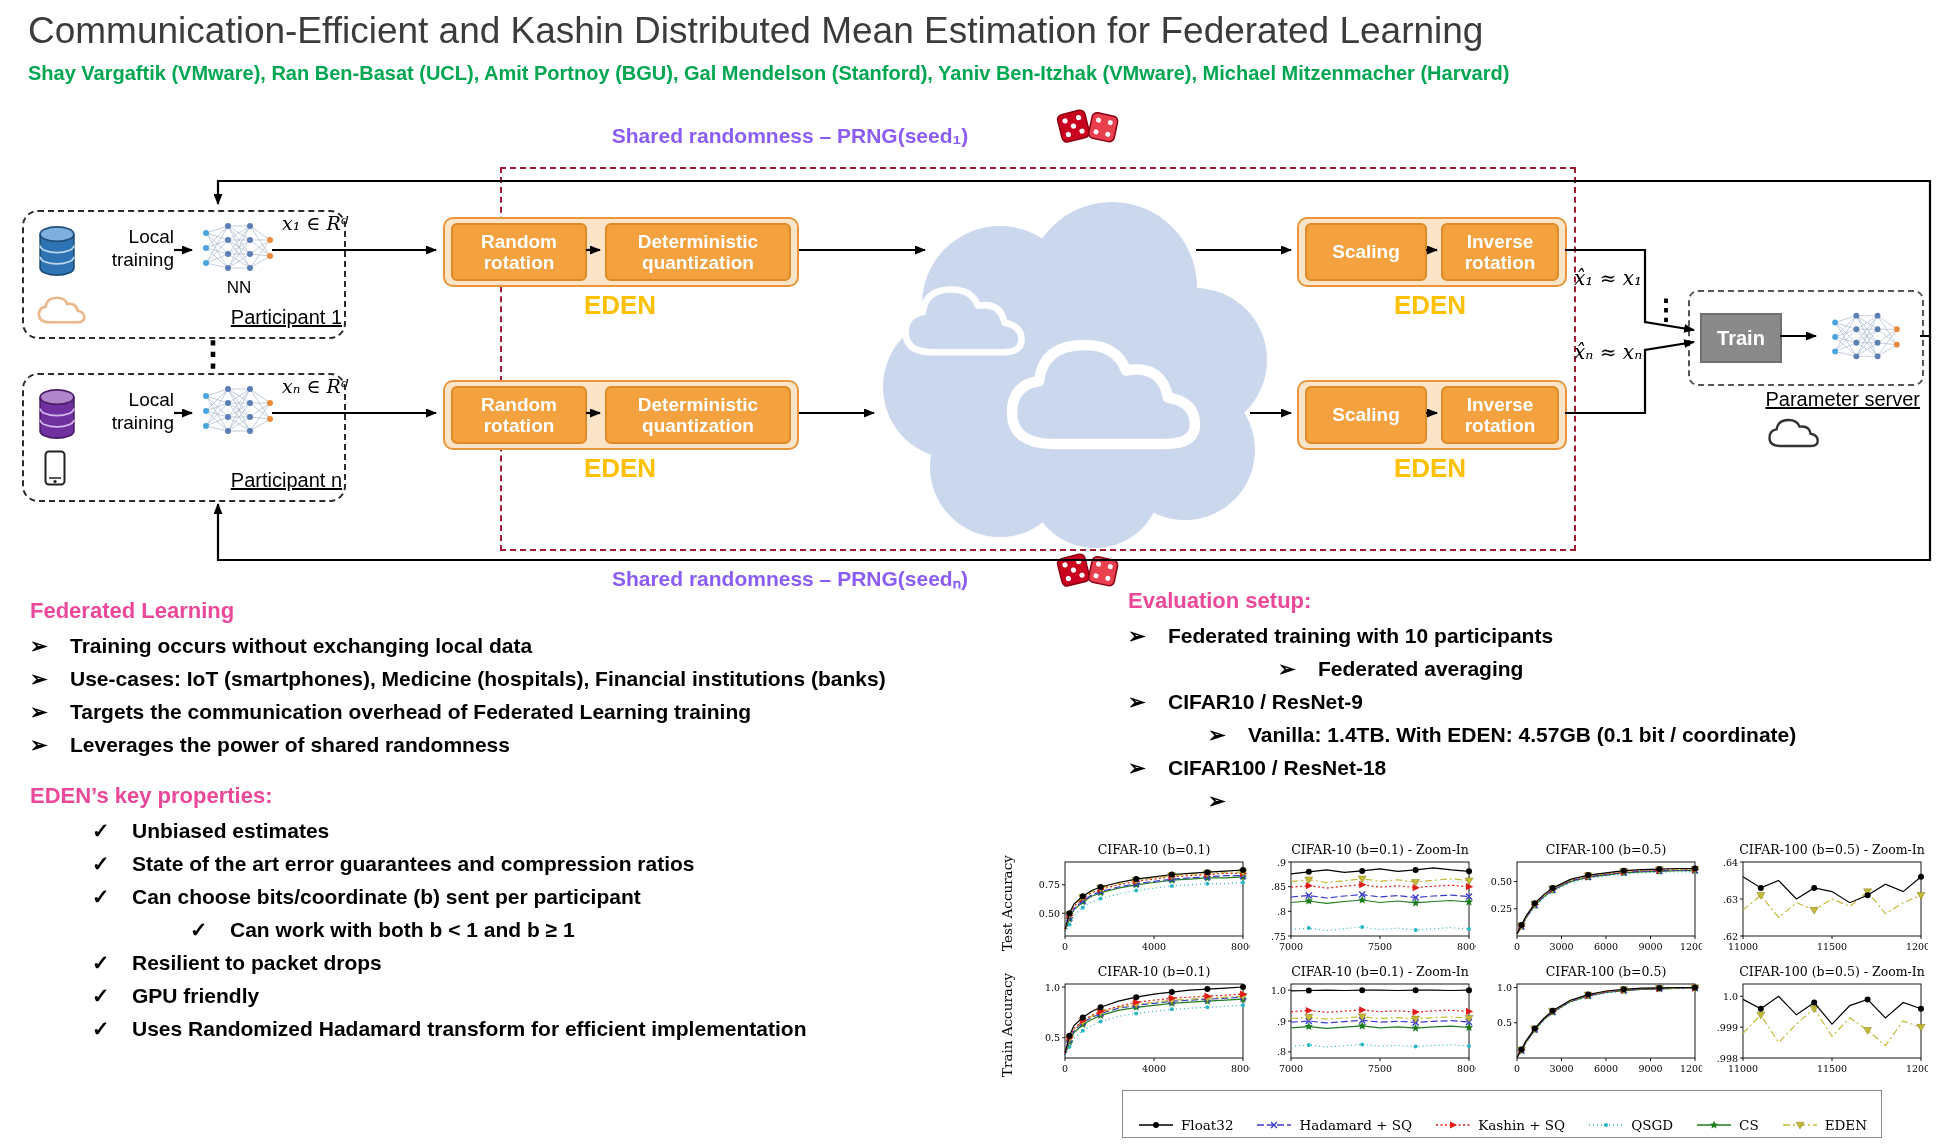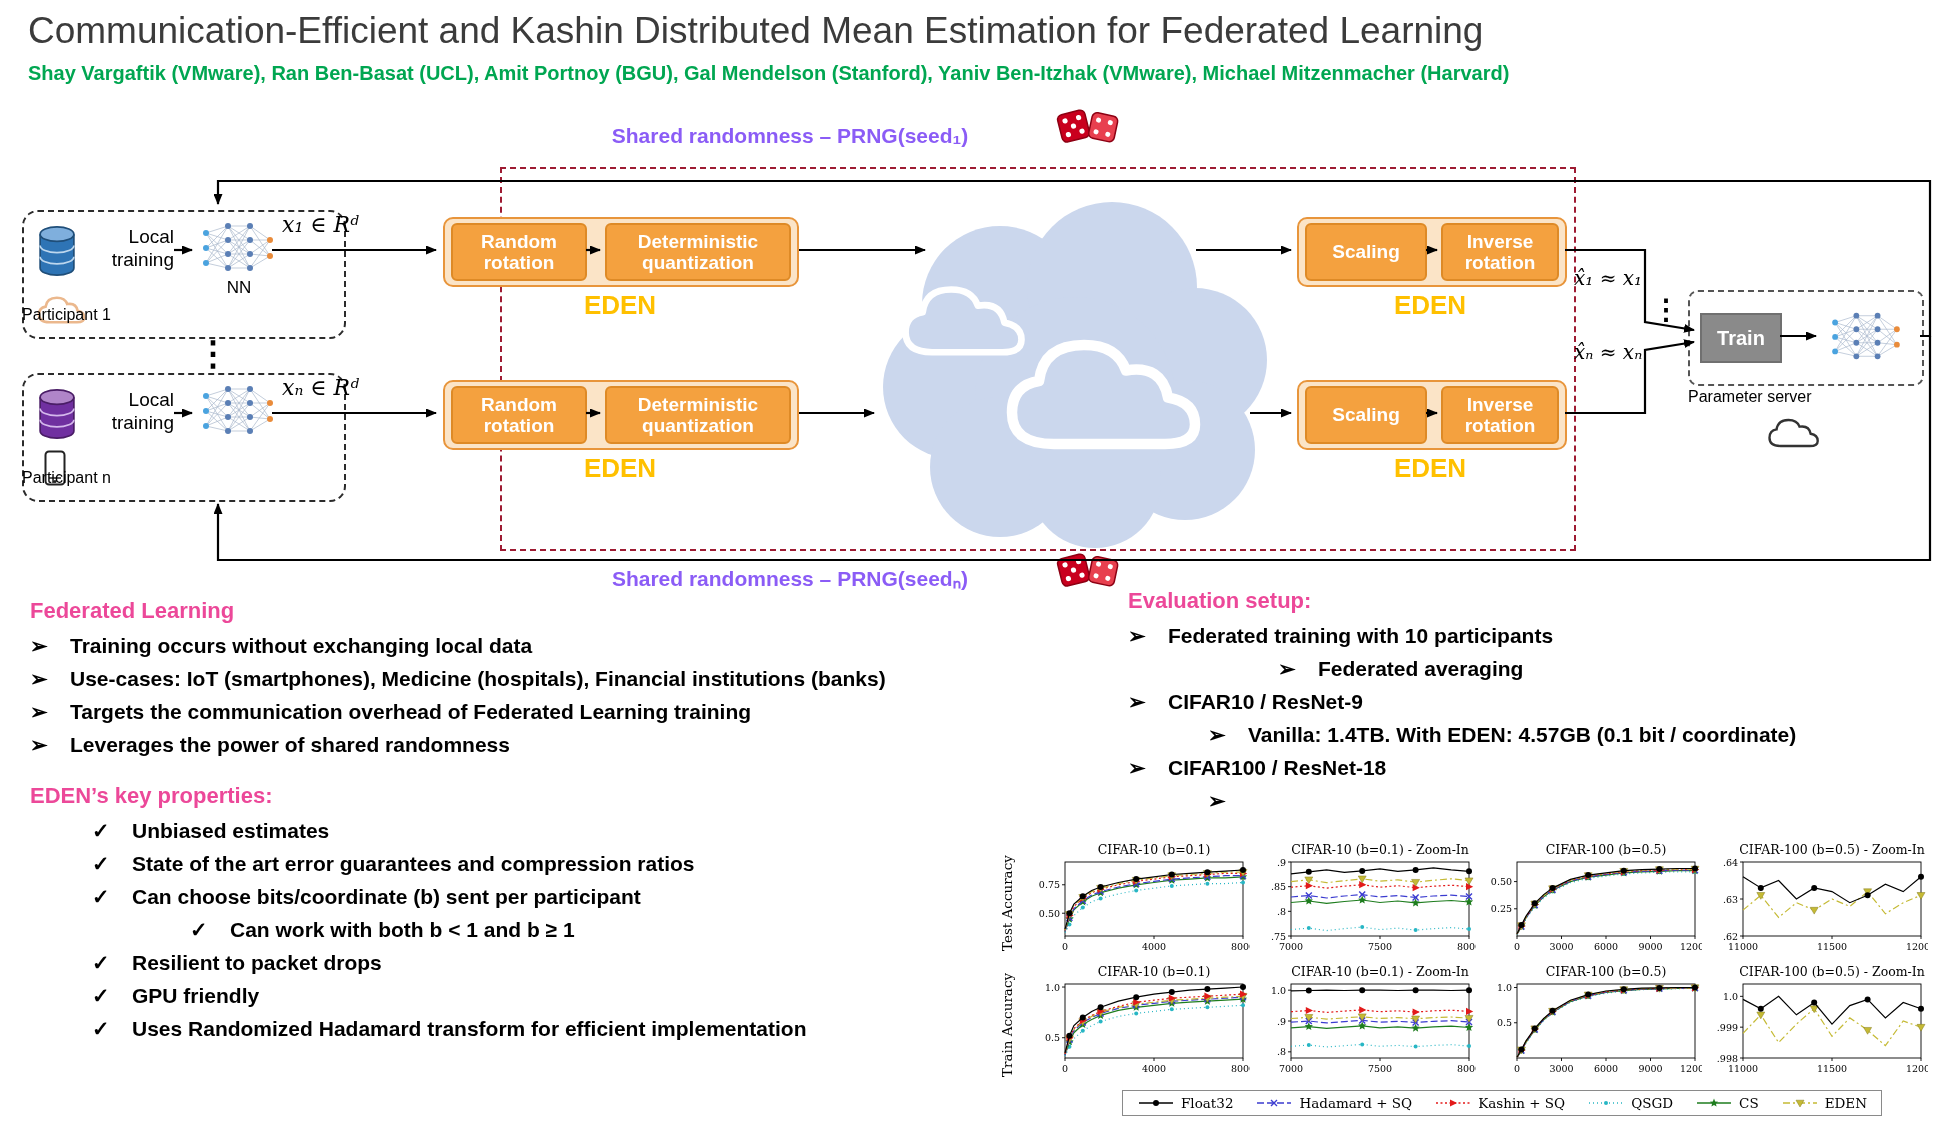--- a/index.html
+++ b/index.html
@@ -12,46 +12,46 @@
   .red-rect{position:absolute;left:500px;top:67px;width:1072px;height:380px;border:2.5px dashed #9E1B32;}
   .shared-text{position:absolute;color:#8b5cf6;font-size:21px;font-weight:600;text-align:center;}
   .pbox{position:absolute;border:2.5px dashed #2b2b2b;border-radius:16px;background:transparent;}
   .server-box{position:absolute;border:2.5px dashed #555;border-radius:10px;}
   .eden-wrap{position:absolute;background:#FBE4C7;border:2px solid #E8953B;border-radius:10px;}
   .obox{position:absolute;background:#F4A13F;border:2px solid #DE8A26;border-radius:6px;color:#fff;
         font-weight:bold;font-size:19px;line-height:1.12;display:flex;align-items:center;
         justify-content:center;text-align:center;}
   .eden-label{position:absolute;color:#FFC000;font-weight:bold;font-size:26px;text-align:center;}
   .math{font-family:"DejaVu Serif",serif;font-style:italic;}
-  .vec{position:absolute;font-size:22px;}
+  .vec{position:absolute;font-size:19px;}
   .est{position:absolute;font-size:20px;}
   .mean-box{position:absolute;background:#8a8a8a;border:2px solid #707070;color:#fff;font-weight:bold;
         font-size:20px;display:flex;align-items:center;justify-content:center;}
-  .plabel{position:absolute;font-size:16px;text-align:left;}
+  .plabel{position:absolute;font-size:20px;text-align:right;text-decoration:underline;}
   .ltrain{position:absolute;font-size:19px;text-align:right;line-height:1.2;}
   .nnlab{position:absolute;font-size:17px;text-align:center;}
   .dots-v{position:absolute;font-size:34px;font-weight:bold;line-height:1;}
   .left-col{position:absolute;left:30px;top:598px;width:1055px;}
   .right-col{position:absolute;left:1128px;top:588px;width:815px;}
   .sect{font-size:22px;font-weight:bold;color:#ec4899;margin:0 0 10px 0;}
   .sect2{margin-top:26px;}
   .bul{display:flex;gap:14px;font-size:21px;font-weight:bold;margin:9px 0;}
   .bm{flex:none;width:26px;}
   .chk{display:flex;gap:14px;font-size:21px;font-weight:bold;margin:9px 0 9px 62px;}
   .chk.sub{margin-left:160px;}
   .r1{margin-left:80px;}
   .r2{margin-left:150px;}
   .charts{position:absolute;left:1002px;top:842px;width:945px;}
   .cgrid{display:grid;grid-template-columns:26px repeat(4,226px);}
   .rowlab{display:flex;align-items:center;justify-content:center;font-family:"DejaVu Serif",serif;
         font-size:13.5px;writing-mode:vertical-rl;transform:rotate(180deg);padding-left:16px;}
   .ccell{width:226px;height:122px;}
   .legend{margin:4px 0 0 120px;display:inline-flex;gap:22px;align-items:center;border:1px solid #8a8a8a;
         padding:4px 14px;font-family:"DejaVu Serif",serif;font-size:13.5px;background:#fff;}
-  .leg-item{display:inline-flex;align-items:center;gap:6px;}
+  .leg-item{display:inline-flex;align-items:center;gap:6px;margin-top:22px;}
 </style>
 </head>
 <body>
 
 <div class="page">
 
   <div class="title">Communication-Efficient and Kashin Distributed Mean Estimation for Federated Learning</div>
   <div class="authors">Shay Vargaftik (VMware), Ran Ben-Basat (UCL), Amit Portnoy (BGU), Gal Mendelson (Stanford),  Yaniv Ben-Itzhak (VMware), Michael Mitzenmacher (Harvard)</div>
 
   <div class="diagram">

